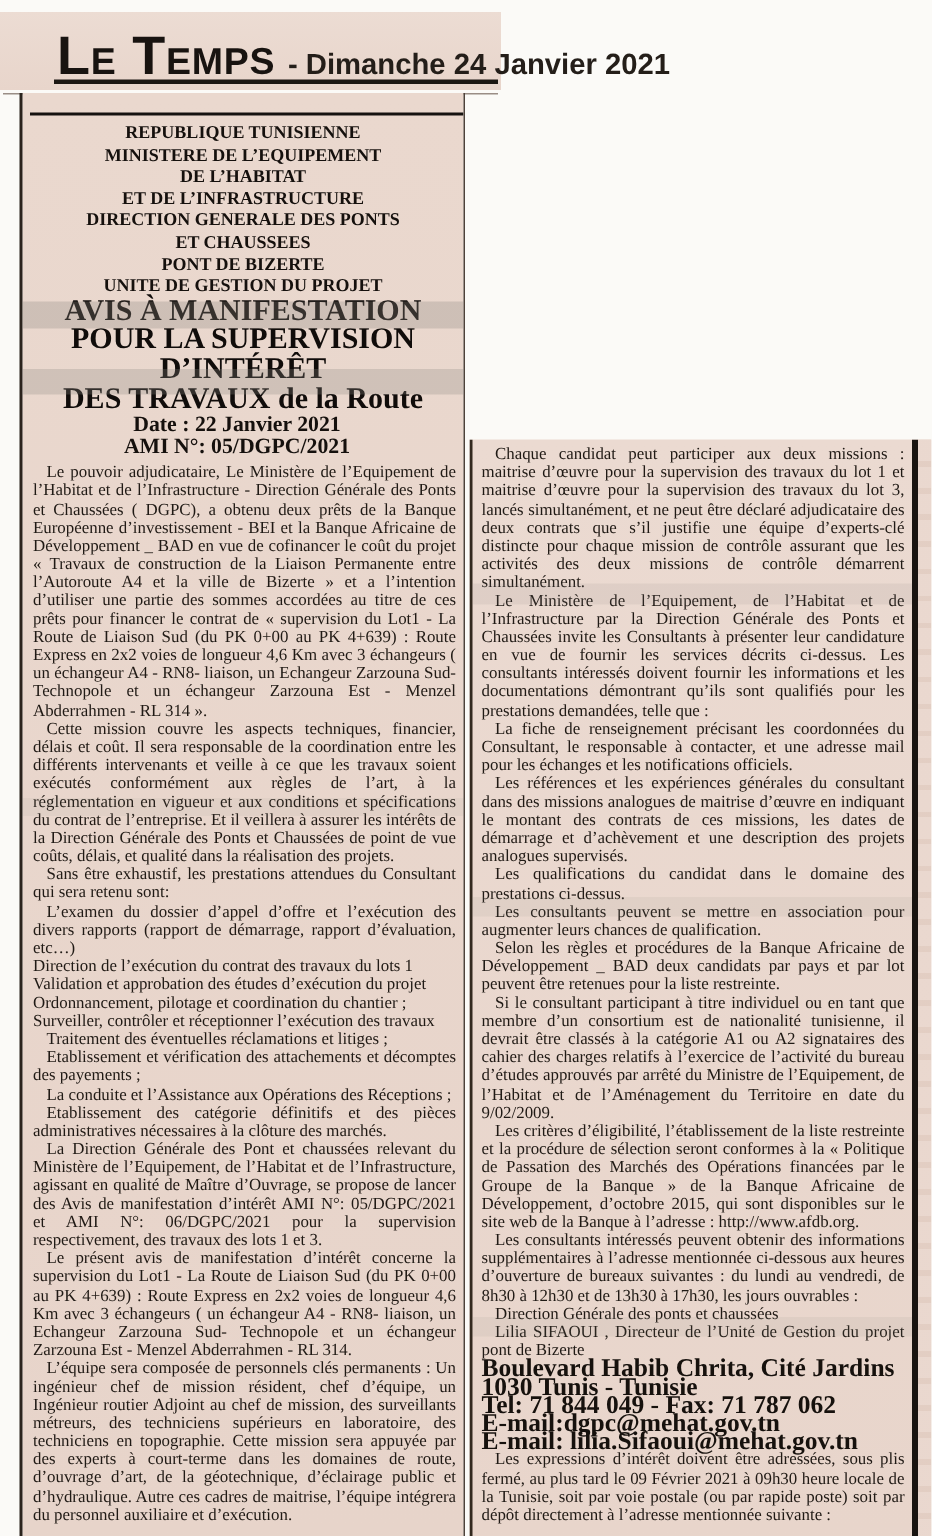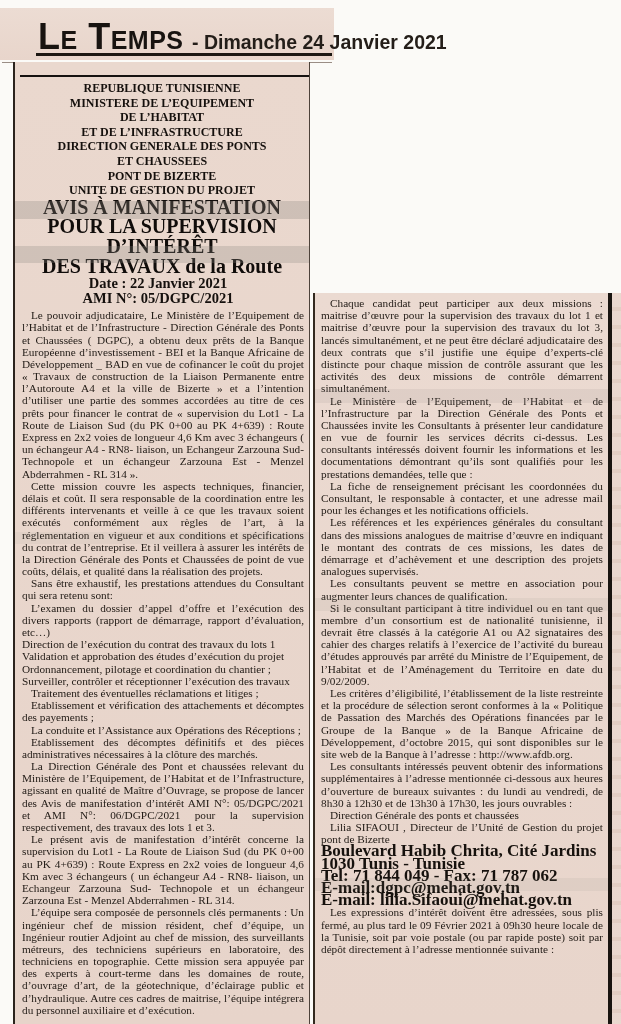--- a/index.html
+++ b/index.html
@@ -109,39 +109,41 @@
       <p class="par">Cette mission couvre les aspects techniques, financier, délais et coût. Il sera responsable de la coordination entre les différents intervenants et veille à ce que les travaux soient exécutés conformément aux règles de l’art, à la réglementation en vigueur et aux conditions et spécifications du contrat de l’entreprise. Et il veillera à assurer les intérêts de la Direction Générale des Ponts et Chaussées de point de vue coûts, délais, et qualité dans la réalisation des projets.</p>
       <p class="par">Sans être exhaustif, les prestations attendues du Consultant qui sera retenu sont:</p>
       <p class="par">L’examen du dossier d’appel d’offre et l’exécution des divers rapports (rapport de démarrage, rapport d’évaluation, etc…)</p>
       <p class="par noind">Direction de l’exécution du contrat des travaux du lots 1</p>
       <p class="par noind">Validation et approbation des études d’exécution du projet</p>
       <p class="par noind">Ordonnancement, pilotage et coordination du chantier ;</p>
       <p class="par noind">Surveiller, contrôler et réceptionner l’exécution des travaux</p>
       <p class="par">Traitement des éventuelles réclamations et litiges ;</p>
       <p class="par">Etablissement et vérification des attachements et décomptes des payements ;</p>
       <p class="par">La conduite et l’Assistance aux Opérations des Réceptions ;</p>
-      <p class="par">Etablissement des décomptes définitifs et des pièces administratives nécessaires à la clôture des marchés.</p>
+      <p class="par">Etablissement des catégorie définitifs et des pièces administratives nécessaires à la clôture des marchés.</p>
       <p class="par">La Direction Générale des Pont et chaussées relevant du Ministère de l’Equipement, de l’Habitat et de l’Infrastructure, agissant en qualité de Maître d’Ouvrage, se propose de lancer des Avis de manifestation d’intérêt AMI N°: 05/DGPC/2021 et AMI N°: 06/DGPC/2021 pour la supervision respectivement, des travaux des lots 1 et 3.</p>
       <p class="par">Le présent avis de manifestation d’intérêt concerne la supervision du Lot1 - La Route de Liaison Sud  (du PK 0+00 au PK 4+639) : Route Express en 2x2 voies de longueur 4,6 Km avec 3 échangeurs ( un  échangeur A4 - RN8- liaison, un Echangeur Zarzouna Sud- Technopole et un échangeur Zarzouna Est - Menzel Abderrahmen - RL 314.</p>
       <p class="par">L’équipe sera composée de personnels clés permanents : Un ingénieur chef de mission résident, chef d’équipe, un Ingénieur routier Adjoint au chef de mission, des surveillants métreurs, des techniciens supérieurs en laboratoire, des techniciens en topographie. Cette mission sera appuyée par des experts à court-terme dans les domaines de route, d’ouvrage d’art, de la géotechnique, d’éclairage public et d’hydraulique. Autre ces cadres de maitrise, l’équipe intégrera du personnel auxiliaire et d’exécution.</p>
     </div>
 
   <div class="scan-band" style="top:139px;height:18px;opacity:.30;"></div>
   <div class="scan-band" style="top:184px;height:17px;opacity:.28;"></div>
   <div class="scan-band" style="top:470px;height:12px;opacity:.08;"></div>
 </div>
 
 <div class="paper-right">
   <div class="right-inner">
     <div>
         <p class="par">Chaque candidat peut participer aux deux missions : maitrise d’œuvre pour la supervision des travaux du lot 1 et maitrise d’œuvre pour la supervision des travaux du lot 3, lancés simultanément, et ne peut être déclaré adjudicataire des deux contrats que s’il justifie une équipe d’experts-clé distincte pour chaque mission de contrôle assurant que les activités des deux missions de contrôle  démarrent simultanément.</p>
         <p class="par">Le Ministère de l’Equipement, de l’Habitat et de l’Infrastructure par la Direction Générale des Ponts et Chaussées invite les Consultants à présenter leur candidature en vue de fournir les services décrits ci-dessus. Les consultants intéressés doivent fournir les informations et les documentations démontrant qu’ils sont qualifiés pour les prestations demandées, telle que :</p>
         <p class="par">La fiche de renseignement précisant les coordonnées du Consultant, le responsable à contacter, et une adresse mail pour les échanges et les notifications officiels.</p>
         <p class="par">Les références et les expériences générales du consultant dans des missions analogues de maitrise d’œuvre en indiquant le montant des contrats de ces missions, les dates de démarrage et d’achèvement et une description des projets analogues supervisés.</p>
+        <p class="par">Les qualifications du candidat dans le domaine des prestations ci-dessus.</p>
         <p class="par">Les consultants peuvent se mettre en association pour augmenter leurs chances de qualification.</p>
+        <p class="par">Selon les règles et procédures de la Banque Africaine de Développement _ BAD deux candidats par pays et par lot peuvent être retenues pour la liste restreinte.</p>
         <p class="par">Si le consultant participant à titre individuel ou en tant  que membre d’un consortium est de nationalité tunisienne, il devrait être classés à la catégorie A1 ou A2 signataires des cahier des charges relatifs à l’exercice de l’activité du bureau d’études approuvés par arrêté du Ministre de l’Equipement, de l’Habitat et de l’Aménagement du Territoire en date du 9/02/2009.</p>
         <p class="par">Les critères d’éligibilité, l’établissement de la liste restreinte et la procédure de sélection seront conformes à la « Politique de Passation des Marchés des Opérations financées par le Groupe de la Banque » de la Banque Africaine de Développement, d’octobre 2015, qui sont disponibles sur le site web de la Banque à l’adresse : http://www.afdb.org.</p>
         <p class="par">Les consultants intéressés peuvent obtenir des informations supplémentaires à l’adresse mentionnée ci-dessous aux heures d’ouverture de bureaux suivantes : du lundi au vendredi, de 8h30 à 12h30 et de 13h30 à 17h30, les jours ouvrables :</p>
         <p class="par">Direction Générale des ponts et chaussées</p>
         <p class="par">Lilia SIFAOUI ,  Directeur  de l’Unité de Gestion du projet pont de Bizerte</p>
         <p class="par b ctr">Boulevard Habib Chrita, Cité Jardins</p>
         <p class="par b ctr">1030 Tunis - Tunisie</p>
         <p class="par b ctr">Tel: 71 844 049 - Fax: 71 787 062</p>
         <p class="par b ctr">E-mail:dgpc@mehat.gov.tn</p>
         <p class="par b ctr">E-mail: lilia.Sifaoui@mehat.gov.tn</p>

